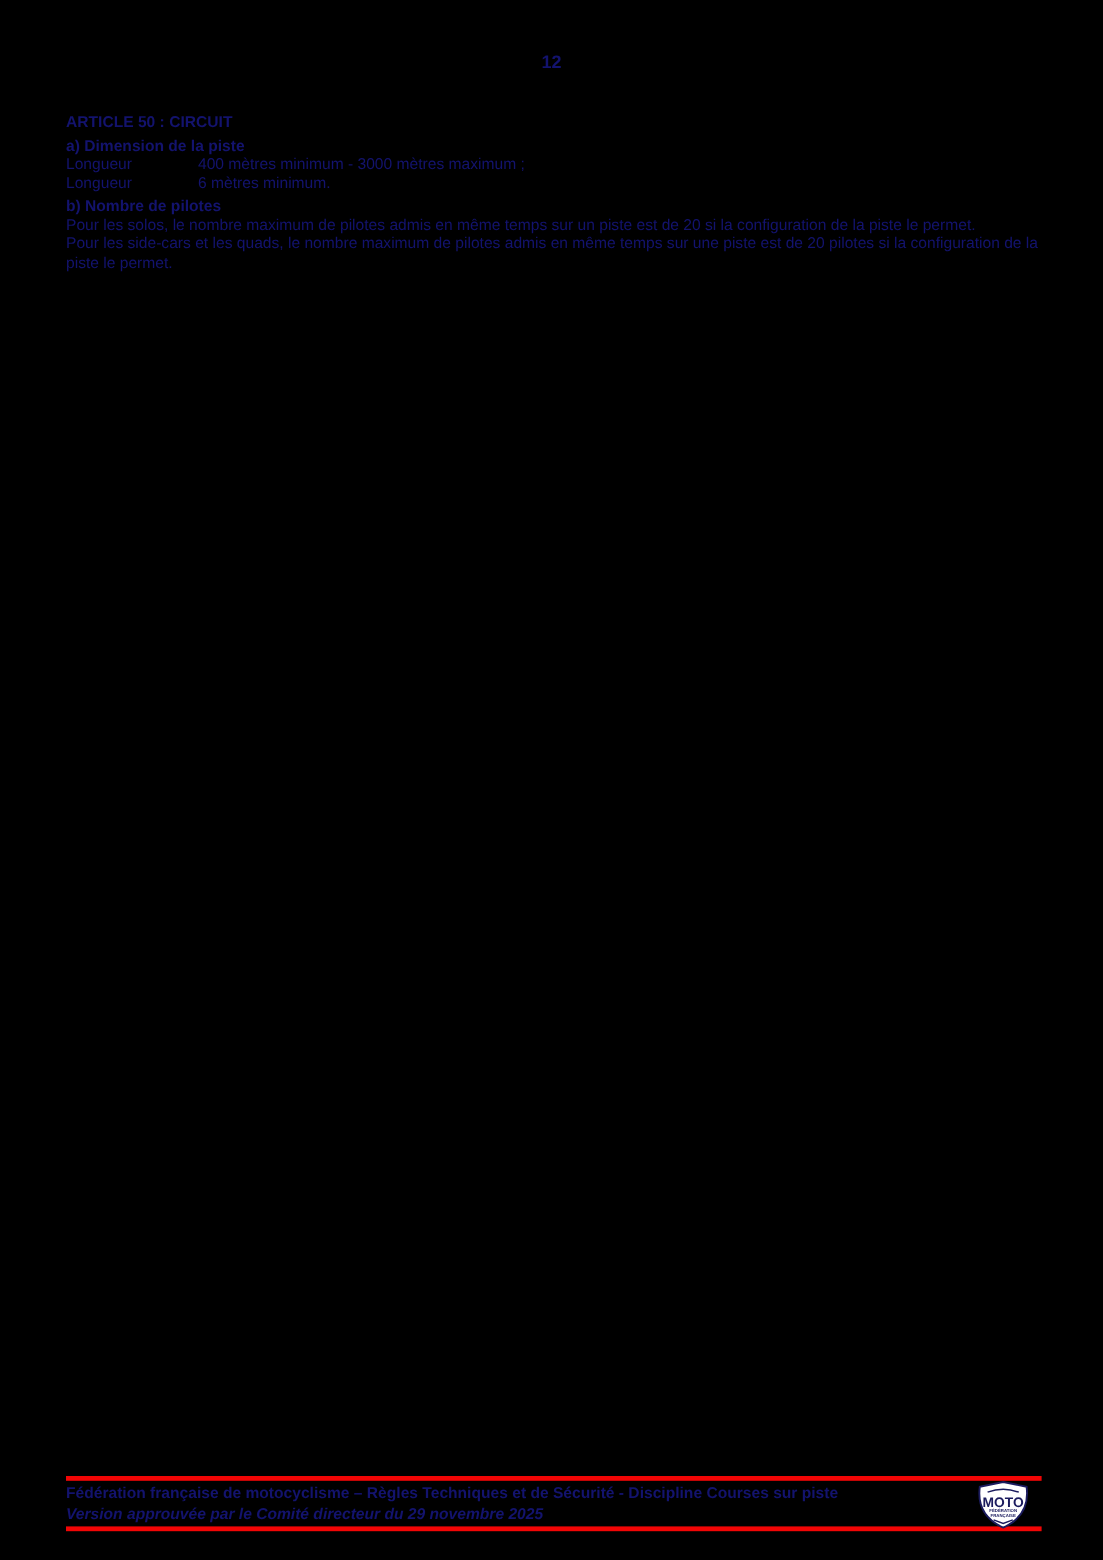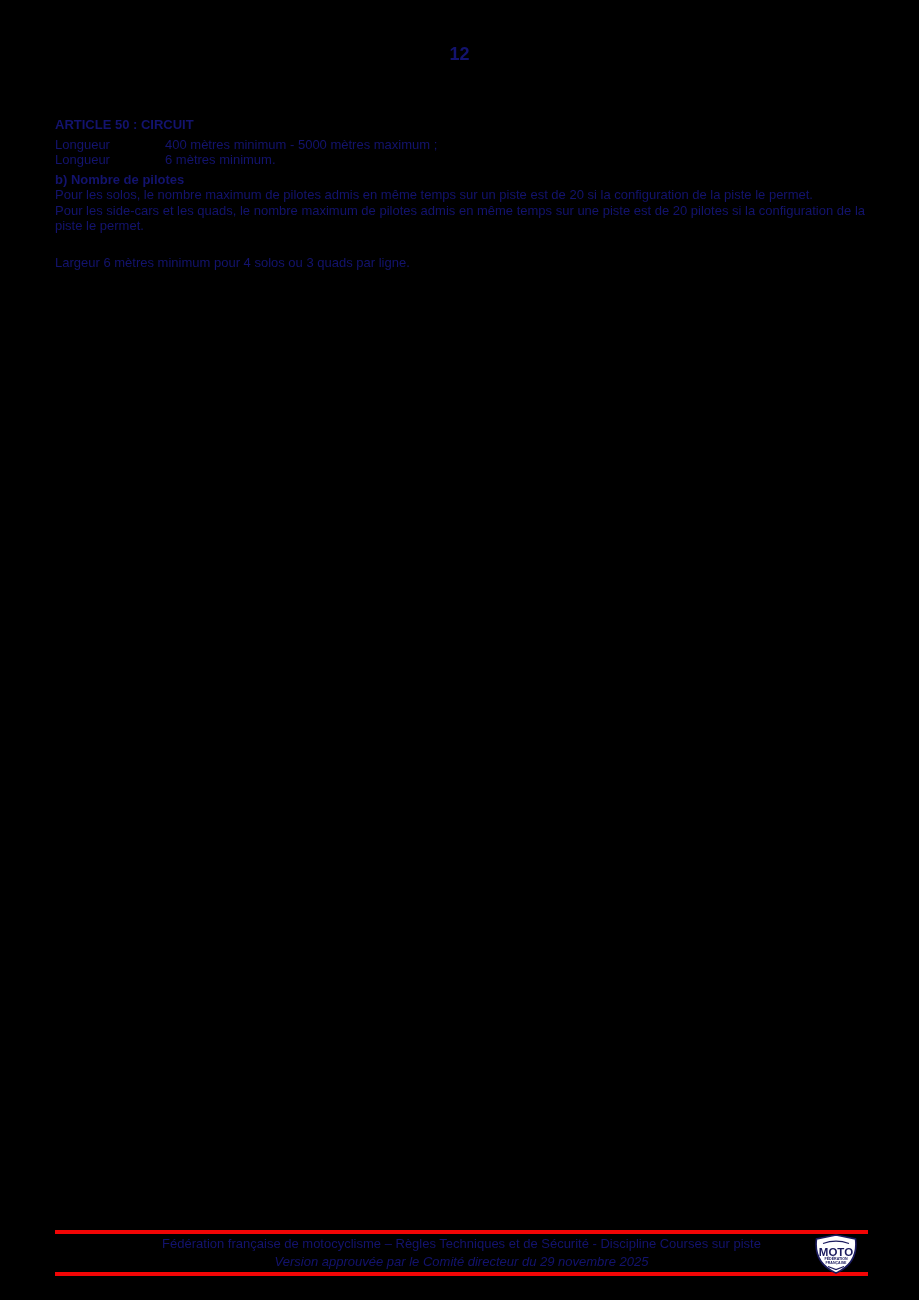--- a/index.html
+++ b/index.html
@@ -13,74 +13,74 @@
   body{
     width:919px;height:1300px;
     background:var(--background);
     font-family:"Liberation Sans", sans-serif;
     color:var(--text);
     position:relative;
     overflow:hidden;
   }
   .page-number{
     position:absolute;top:44px;left:0;width:919px;
-    text-align:center;font-size:18px;font-weight:bold;
+    text-align:center;font-size:15px;font-weight:bold;
   }
   .content{
-    position:absolute;left:55px;top:117px;width:814px;
+    position:absolute;left:55px;top:94px;width:814px;
     font-size:13px;line-height:15.5px;
   }
   .article-title{font-weight:bold;margin-bottom:4px;}
   .sec-heading{font-weight:bold;}
   .dim-row{display:flex;align-items:center;}
   .dim-row .label{flex:0 0 110px;}
   .sec-b{margin-top:4px;}
   .sec-c{margin-top:21px;}
   .footer-rule{
     position:absolute;left:55px;width:813px;height:4px;
     background:var(--accent-red);
   }
   .footer-rule.top{top:1230px;}
   .footer-rule.bottom{top:1272px;}
   .footer-text{
     position:absolute;left:55px;top:1235px;width:813px;
-    text-align:center;font-size:13px;font-weight:normal;line-height:18px;
+    font-size:13px;font-weight:bold;line-height:18px;
   }
   .footer-text .line2{font-style:italic;}
   .ffm-logo{
     position:absolute;left:810px;top:1234px;width:52px;height:40px;
   }
 </style>
 </head>
 <body>
 
 <div class="page-number">12</div>
 
 <div class="content">
   <div class="article-title">ARTICLE 50 : CIRCUIT</div>
 
   <div>
+    <div class="sec-heading">a) Dimension de la piste</div>
     <div class="dim-row">
       <span class="label">Longueur</span>
-      <span class="value">400 mètres minimum - 5000 mètres maximum ;</span>
+      <span class="value">400 mètres minimum - 3000 mètres maximum ;</span>
     </div>
     <div class="dim-row">
       <span class="label">Longueur</span>
       <span class="value">6 mètres minimum.</span>
     </div>
   </div>
 
   <div class="sec-b">
     <div class="sec-heading">b) Nombre de pilotes</div>
     <div>Pour les solos, le nombre maximum de pilotes admis en même temps sur un piste est de 20 si la configuration de la piste le permet.</div>
     <div>Pour les side-cars et les quads, le nombre maximum de pilotes admis en même temps sur une piste est de 20 pilotes si la configuration de la piste le permet.</div>
   </div>
 
   <div class="sec-c">
-    <div>Largeur 6 mètres minimum pour 4 solos ou 3 quads par ligne.</div>
   </div>
 </div>
 
 <div class="footer-rule top"></div>
 
 <div class="footer-text">
   <div class="line1">Fédération française de motocyclisme – Règles Techniques et de Sécurité - Discipline Courses sur piste</div>
   <div class="line2">Version approuvée par le Comité directeur du 29 novembre 2025</div>
 </div>
 

